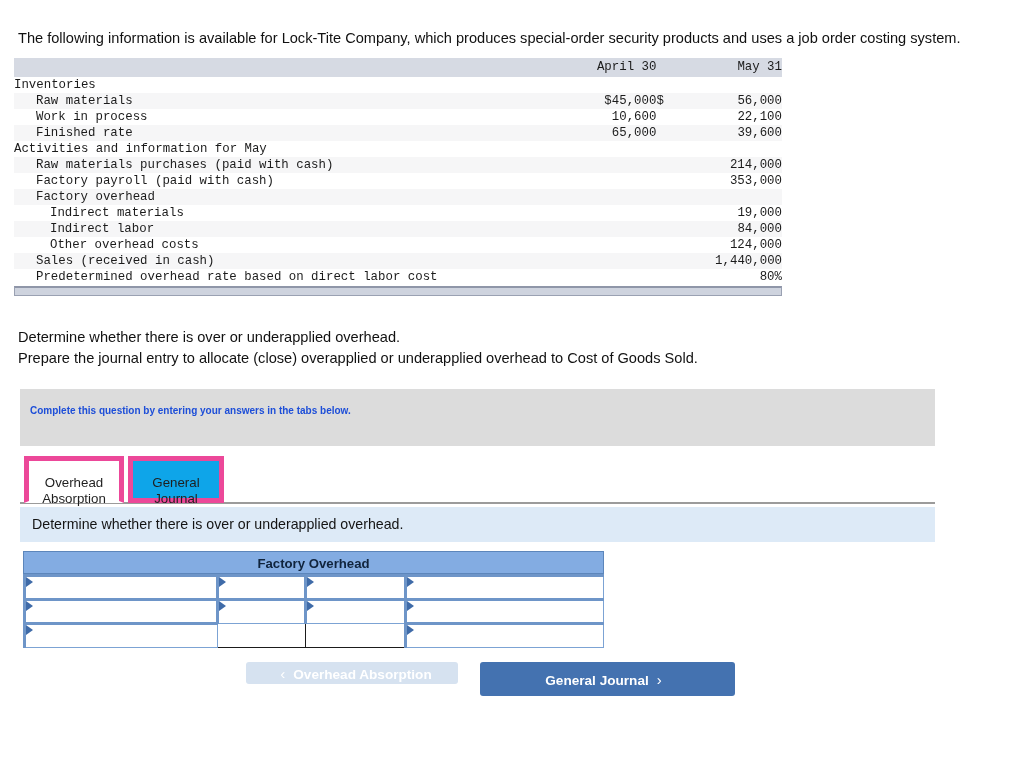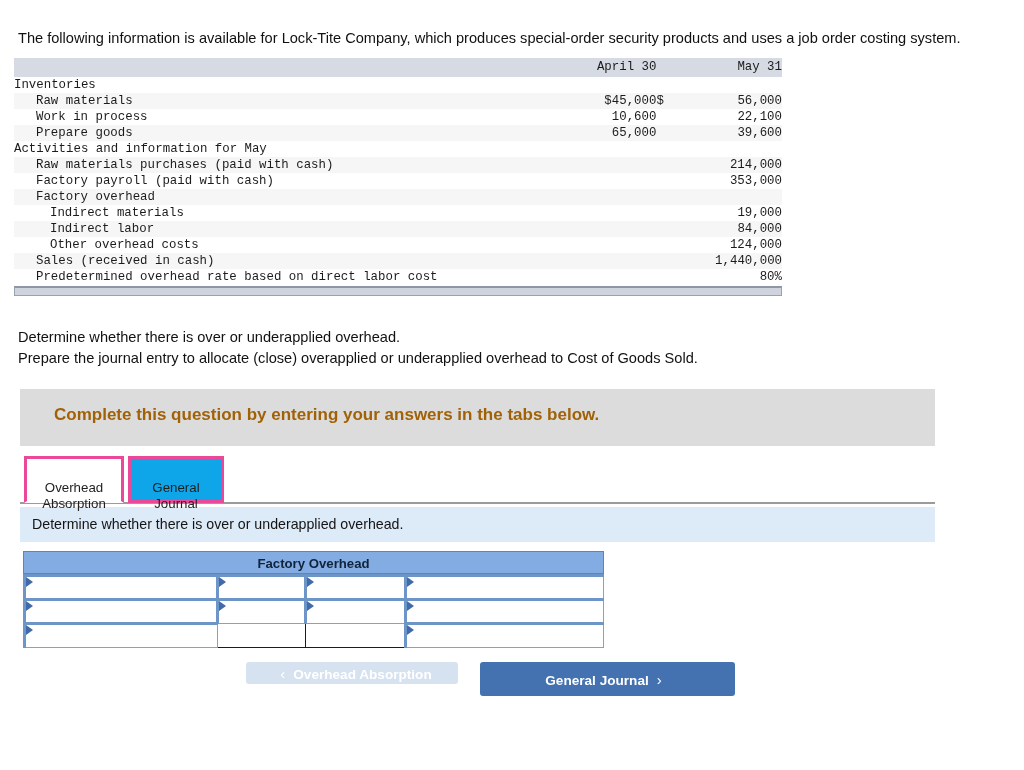--- a/index.html
+++ b/index.html
@@ -95,25 +95,25 @@
     position: absolute;
     left: 20px;
     top: 389px;
     width: 915px;
     height: 57px;
     background: #dcdcdc;
     box-sizing: border-box;
   }
   .gray-banner .gb-text {
     position: absolute;
-    left: 34px;
+    left: 10px;
     top: 16px;
     font-weight: bold;
-    font-size: 17px;
-    color: #a16207;
+    font-size: 10px;
+    color: #1d4ed8;
   }
 
   
   .tabstrip {
     position: absolute;
     left: 20px;
     top: 456px;
     width: 915px;
     height: 48px;
   }
@@ -127,22 +127,22 @@
   }
   .tab {
     position: absolute;
     top: 0;
     height: 47px;
     box-sizing: border-box;
     text-align: center;
     font-size: 13.3px;
     line-height: 16px;
     color: #1f1f1f;
-    padding-top: 21px;
-    border: 3px solid #ec4899;
+    padding-top: 14px;
+    border: 5px solid #ec4899;
   }
   .tab.active {
     left: 4px;
     width: 100px;
     background: #ffffff;
     border-bottom: 2px solid #ffffff;
     z-index: 3;
   }
   .tab.inactive {
     left: 108px;
@@ -301,21 +301,21 @@
           <td class="col-dollar">$</td>
           <td class="num col-may">56,000</td>
         </tr>
         <tr class="plain">
           <td class="lbl ind1">Work in process</td>
           <td class="num col-apr">10,600</td>
           <td class="col-dollar"></td>
           <td class="num col-may">22,100</td>
         </tr>
         <tr class="shade">
-          <td class="lbl ind1">Prepare goods</td>
+          <td class="lbl ind1">Finished rate</td>
           <td class="num col-apr">65,000</td>
           <td class="col-dollar"></td>
           <td class="num col-may">39,600</td>
         </tr>
         <tr class="plain">
           <td class="lbl">Activities and information for May</td>
           <td class="num col-apr"></td>
           <td class="col-dollar"></td>
           <td class="num col-may"></td>
         </tr>

